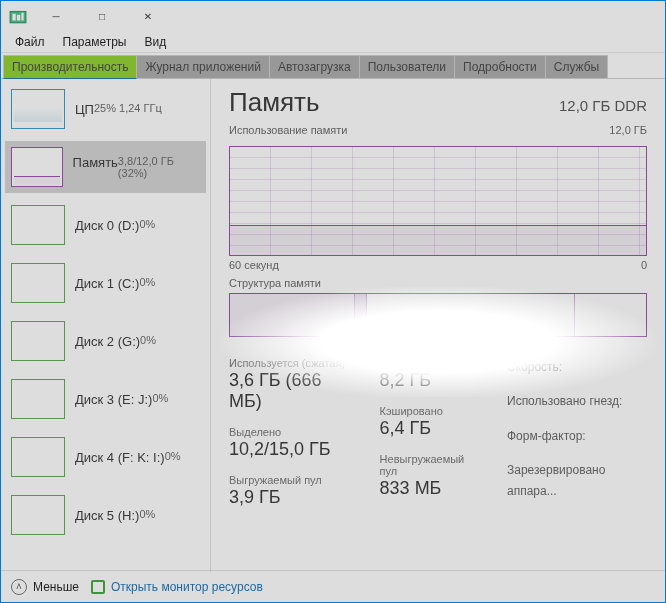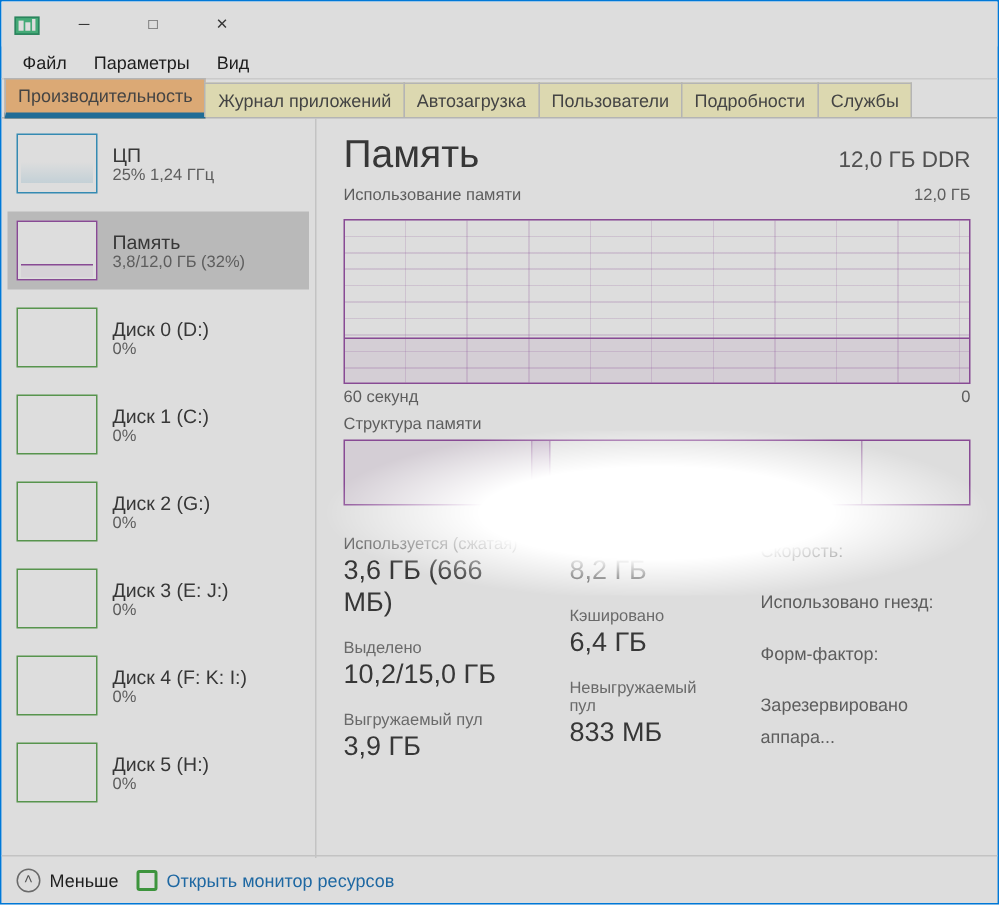--- a/index.html
+++ b/index.html
@@ -42,28 +42,28 @@
   .menubar .menu-item { padding:2px 8px; font-size:12px; }
   
   .tabs {
     display:flex; align-items:flex-end;
     border-bottom:1px solid #c8c8c8;
     padding-left:2px;
     height:26px;
     position:relative; z-index:2;
   }
   .tab {
-    padding:4px 8px; font-size:12px; background:#fef9c3;
+    padding:4px 8px; font-size:12px; background:#a3a3a3;
     border:1px solid #c8c8c8; border-bottom:none;
     margin-right:-1px; position:relative;
     color:#333;
   }
   .tab.active {
-    background:#fdba74;
-    border-bottom:4px solid #0369a1;
+    background:#84cc16;
+    border-bottom:1px solid #0369a1;
     top:1px;
   }
   
   .body {
     display:flex;
     height: calc(603px - 30px - 22px - 26px - 32px);
     position:relative; z-index:2;
   }
   .sidebar {
     width:210px;
@@ -88,21 +88,21 @@
     content:""; position:absolute; left:2px; right:2px; bottom:6px; height:14px;
     background: linear-gradient(to top, rgba(30,144,198,0.15), transparent);
   }
   .side-icon.mem { border-color:#8E3B9E; }
   .side-icon.mem::after {
     content:""; position:absolute; left:2px; right:2px; top:28px; height:8px;
     border-top:1px solid #8E3B9E;
     background:rgba(142,59,158,0.08);
   }
   .side-icon.disk { border-color:#4C9E3F; }
-  .side-text { display:flex; flex-direction:column; }
+  .side-text { display:flex; flex-direction:row; }
   .side-title { font-size:13px; color:#222; }
   .side-sub { font-size:11px; color:#555; }
   
   .main {
     flex:1; padding:8px 18px 0 18px;
     position:relative;
   }
   .main-header { display:flex; justify-content:space-between; align-items:baseline; margin-bottom:6px; }
   .main-title { font-size:26px; font-weight:400; color:#222; }
   .main-right { font-size:15px; color:#444; }

